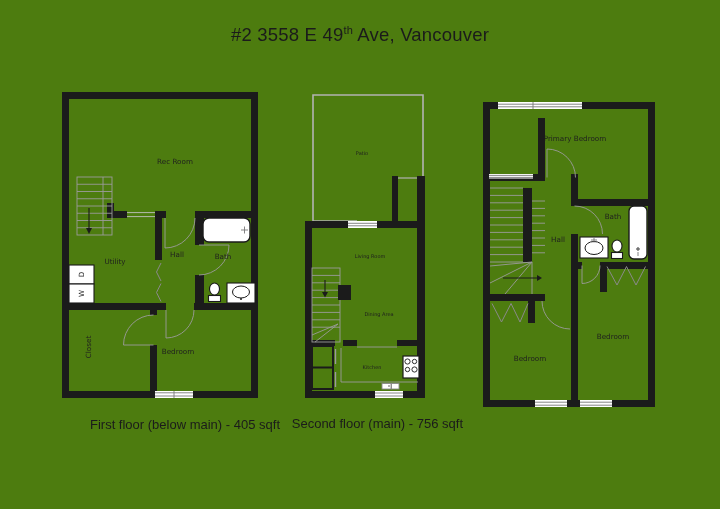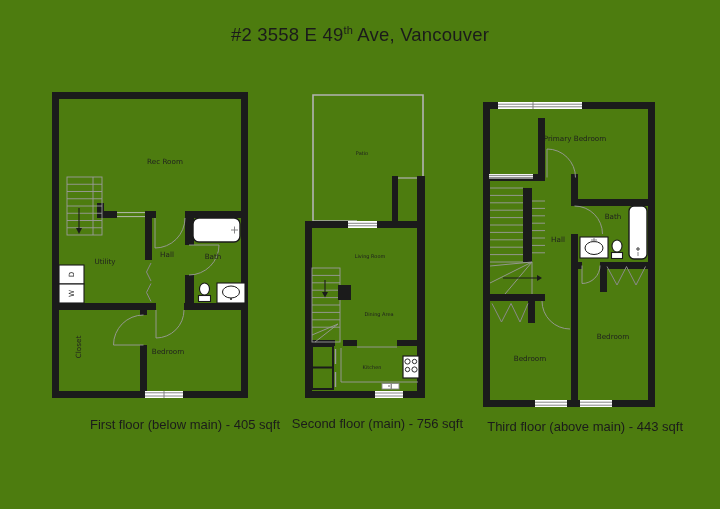--- a/index.html
+++ b/index.html
@@ -25,21 +25,21 @@
 </style>
 </head>
 <body>
 
 <div id="stage">
 
   <div id="title">
     <span>#2 3558 E 49</span><sup>th</sup><span> Ave, Vancouver</span>
   </div>
 
-  <div class="plan" style="left:52px;top:92px;width:200px;height:306px;">
+  <div class="plan" style="left:62px;top:92px;width:200px;height:306px;">
   <svg width="196" height="306" viewBox="0 0 196 306">
     <g>
       <rect class="wall" x="0" y="0" width="196" height="7"></rect>
       <rect class="wall" x="0" y="299" width="196" height="7"></rect>
       <rect class="wall" x="0" y="0" width="7" height="306"></rect>
       <rect class="wall" x="189" y="0" width="7" height="306"></rect>
       <rect class="wall" x="45" y="111" width="7" height="15"></rect>
       <rect class="wall" x="45" y="119" width="20" height="7"></rect>
       <rect class="wall" x="93" y="119" width="11" height="7"></rect>
       <rect class="wall" x="93" y="119" width="7" height="49"></rect>
@@ -299,15 +299,14 @@
     <text class="lbl lbl1" x="92" y="39">Primary Bedroom</text>
     <text class="lbl lbl1" x="75" y="140">Hall</text>
     <text class="lbl lbl1" x="130" y="117">Bath</text>
     <text class="lbl lbl1" x="47" y="259">Bedroom</text>
     <text class="lbl lbl1" x="130" y="237">Bedroom</text>
   </svg>
   </div>
 
   <div class="caption" style="left:40px;top:417px;width:240px;">First floor (below main) - 405 sqft</div>
   <div class="caption" style="left:263px;top:416px;width:200px;">Second floor (main) - 756 sqft</div>
-  <div class="caption" style="left:458px;top:419px;width:225px;">Third floor (above main) - 443 sqft</div>
 
 </div>
 
 </body></html>

